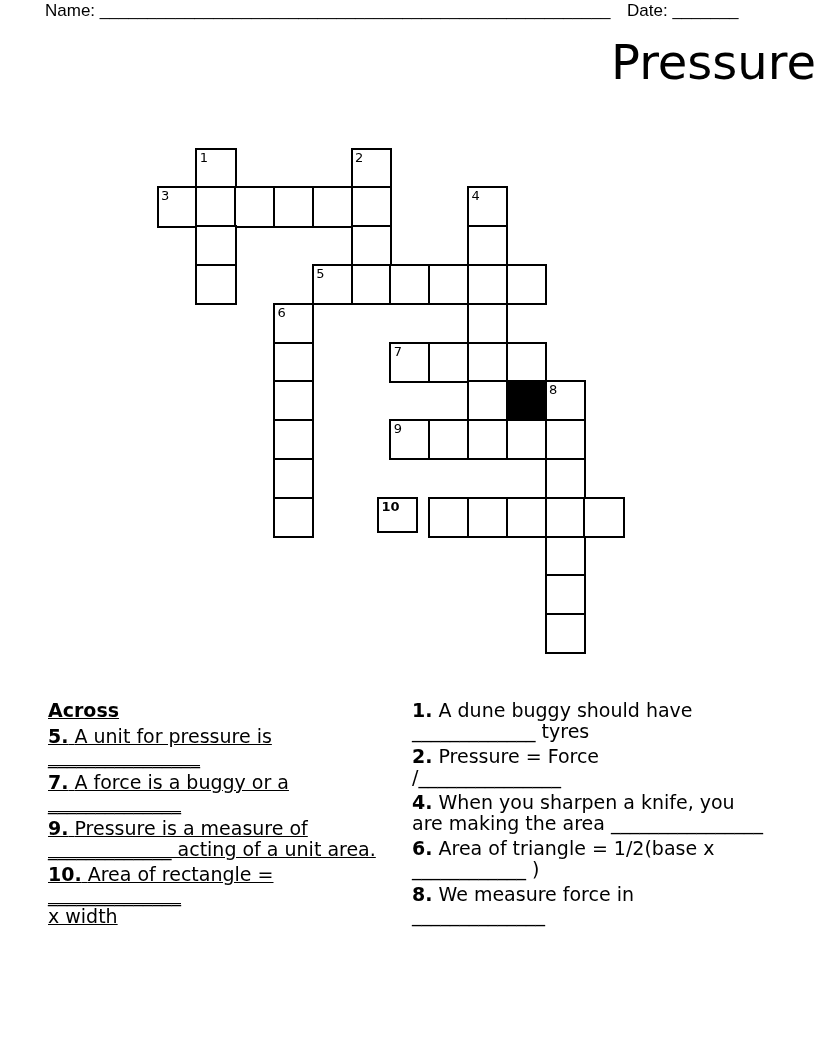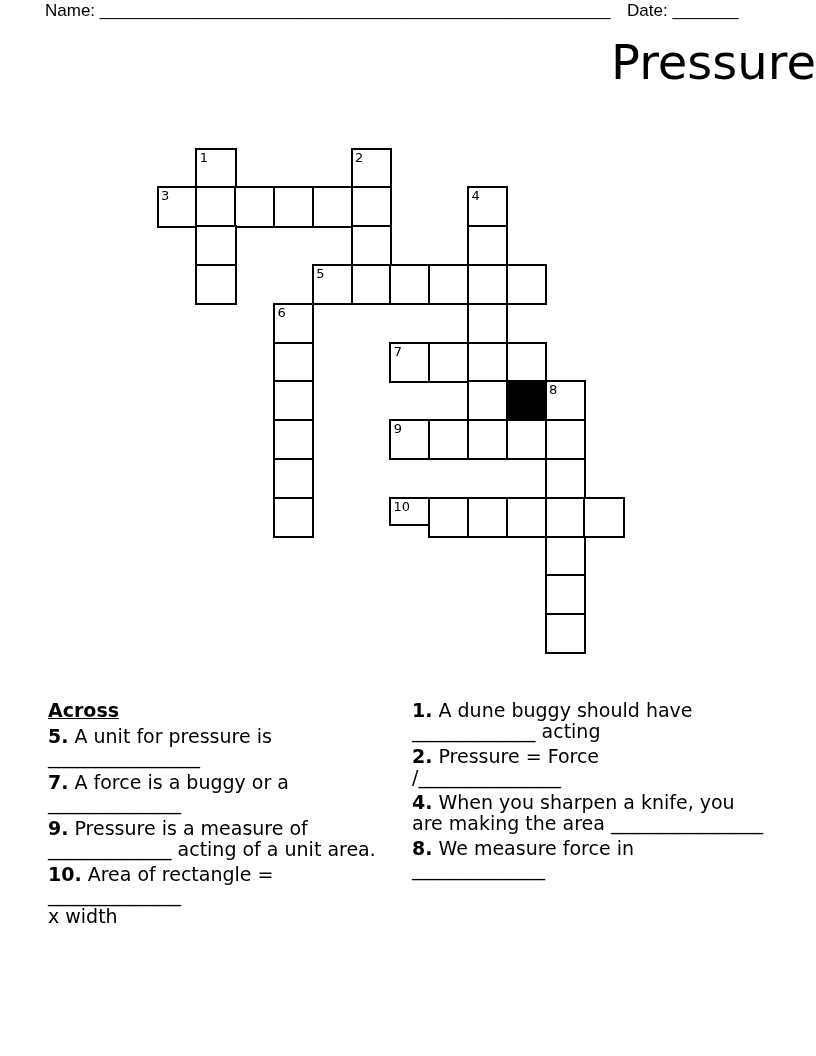--- a/index.html
+++ b/index.html
@@ -38,21 +38,21 @@
   .cell .num {
     position: absolute; top: 0px; left: 2.5px;
     font-size: 13px; line-height: 15px;
     font-family: "DejaVu Sans", sans-serif;
   }
   
   .clues {
     position: absolute; top: 700px;
     font-size: 19px; line-height: 21px;
   }
-  .clues.across { left: 48px;  width: 356px; }
+  .clues.across { left: 48px;  width: 356px; text-decoration: underline; }
   .clues.down   { left: 412px; width: 392px; }
   .clue-head {
     font-weight: bold;
     text-decoration: underline;
     margin-bottom: 5px;
   }
   .clue { margin-bottom: 4px; }
   .clue .cnum { font-weight: bold; }
   .clue .txt { white-space: pre-line; }
 </style>
@@ -123,21 +123,21 @@
     <div class="cell" style="left: 389.3px; top: 419.1px; width: 41.3px; height: 41.3px;">
       <span class="num">9</span>
     </div>
     <div class="cell" style="left: 428.1px; top: 419.1px; width: 41.3px; height: 41.3px;"></div>
     <div class="cell" style="left: 466.9px; top: 419.1px; width: 41.3px; height: 41.3px;"></div>
     <div class="cell" style="left: 505.7px; top: 419.1px; width: 41.3px; height: 41.3px;"></div>
     <div class="cell" style="left: 544.5px; top: 419.1px; width: 41.3px; height: 41.3px;"></div>
     <div class="cell" style="left: 272.9px; top: 457.9px; width: 41.3px; height: 41.3px;"></div>
     <div class="cell" style="left: 544.5px; top: 457.9px; width: 41.3px; height: 41.3px;"></div>
     <div class="cell" style="left: 272.9px; top: 496.7px; width: 41.3px; height: 41.3px;"></div>
-    <div class="cell" style="left: 389px; top: 496.7px; width: 41.3px; height: 29px;">
+    <div class="cell" style="left: 377px; top: 496.7px; width: 41.3px; height: 36px; font-weight: bold;">
       <span class="num">10</span>
     </div>
     <div class="cell" style="left: 428.1px; top: 496.7px; width: 41.3px; height: 41.3px;"></div>
     <div class="cell" style="left: 466.9px; top: 496.7px; width: 41.3px; height: 41.3px;"></div>
     <div class="cell" style="left: 505.7px; top: 496.7px; width: 41.3px; height: 41.3px;"></div>
     <div class="cell" style="left: 544.5px; top: 496.7px; width: 41.3px; height: 41.3px;"></div>
     <div class="cell" style="left: 583.3px; top: 496.7px; width: 41.3px; height: 41.3px;"></div>
     <div class="cell" style="left: 544.5px; top: 535.5px; width: 41.3px; height: 41.3px;"></div>
     <div class="cell" style="left: 544.5px; top: 574.3px; width: 41.3px; height: 41.3px;"></div>
     <div class="cell" style="left: 544.5px; top: 613.1px; width: 41.3px; height: 41.3px;"></div>
@@ -164,30 +164,35 @@
     <span class="cnum">10.</span>
     <span class="txt">Area of rectangle = ______________
 x width</span>
   </div>
 </section>
 
 <section class="clues down">
   <div class="clue">
     <span class="cnum">1.</span>
     <span class="txt">A dune buggy should have
-_____________ acting</span>
+_____________ tyres</span>
   </div>
   <div class="clue">
     <span class="cnum">2.</span>
     <span class="txt">Pressure = Force
 /_______________</span>
   </div>
   <div class="clue">
     <span class="cnum">4.</span>
     <span class="txt">When you sharpen a knife, you
 are making the area ________________</span>
   </div>
   <div class="clue">
+    <span class="cnum">6.</span>
+    <span class="txt">Area of triangle = 1/2(base x
+____________ )</span>
+  </div>
+  <div class="clue">
     <span class="cnum">8.</span>
     <span class="txt">We measure force in
 ______________</span>
   </div>
 </section>
 
 </body></html>

